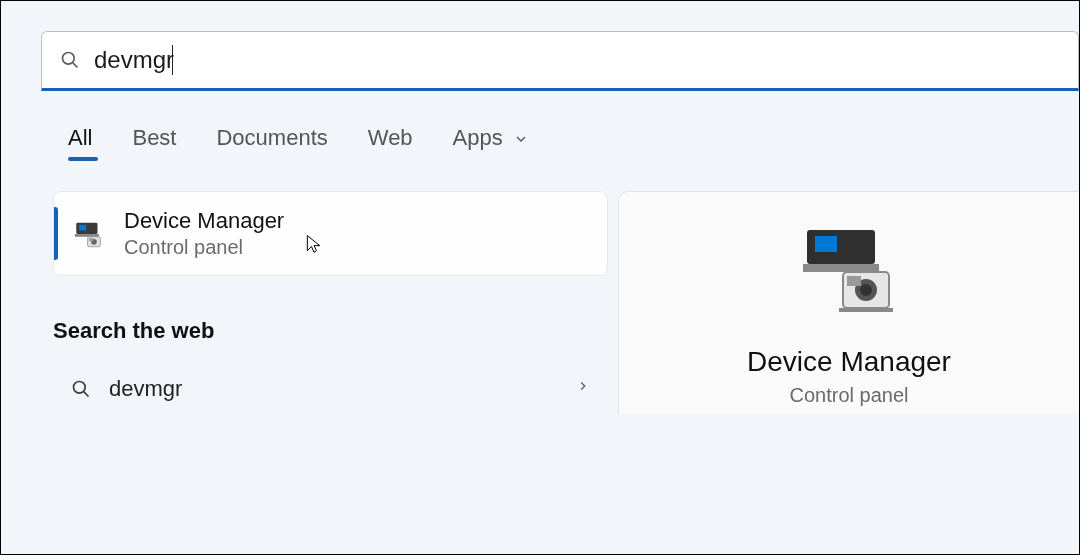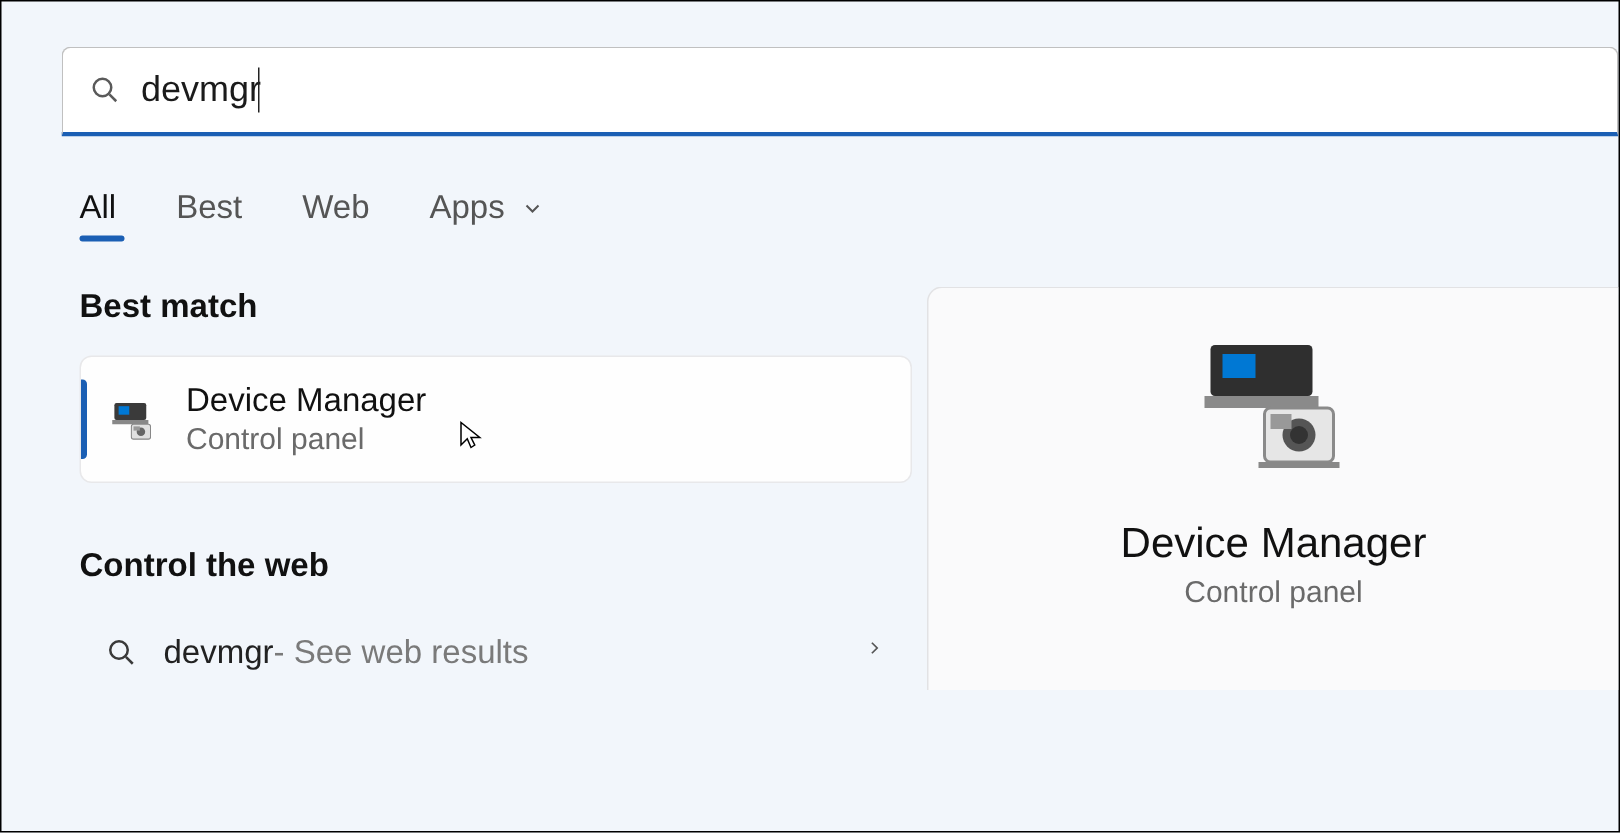--- a/index.html
+++ b/index.html
@@ -34,21 +34,21 @@
       width:1px; height:30px;
       background:#222;
       margin-left:-2px;
       vertical-align: middle;
     }
 
     
     .tabs {
       display: flex;
       gap: 40px;
-      margin: 34px 0 0 52px;
+      margin: 34px 0 0 67px;
       align-items: center;
       color: #555;
       font-size: 22px;
     }
     .tab { position: relative; cursor: pointer; }
     .tab.active { color: #111; font-weight: 500; }
     .tab.active::after {
       content: "";
       position: absolute;
       left: 0; right: 60%;
@@ -145,34 +145,34 @@
         <line x1="21" y1="21" x2="15.5" y2="15.5"></line>
     </svg>
   </span>
   <span style="font-size:24px;">devmgr</span>
     <span class="caret"></span>
 </div>
 
 <div class="tabs">
   <div class="tab active">All</div>
   <div class="tab">Best</div>
+  <div class="tab">Documents</div>
   <div class="tab">Web</div>
   <div class="tab">
     <span>Apps</span>
     <span class="chevron-down">
       <svg viewBox="0 0 24 24" fill="none" stroke="#555" stroke-width="2">
           <polyline points="6 9 12 15 18 9"></polyline>
         </svg>
     </span>
   </div>
 </div>
 
 <div class="content">
   <div class="left">
-    <div class="section-header">Best match</div>
 
     <div class="result-card">
       <div class="result-icon">
         <svg viewBox="0 0 48 48" width="34" height="34">
           <rect x="6" y="8" width="30" height="16" rx="2" fill="#3a3a3a"></rect>
           <rect x="10" y="11" width="10" height="8" fill="#0078d4"></rect>
           <rect x="4" y="24" width="34" height="4" fill="#888"></rect>
           <rect x="22" y="28" width="18" height="14" rx="2" fill="#e0e0e0" stroke="#888"></rect>
           <circle cx="31" cy="35" r="4" fill="#666"></circle>
           <rect x="24" y="30" width="6" height="4" fill="#999"></rect>
@@ -181,30 +181,29 @@
       <div>
         <div class="result-title">Device Manager</div>
         <div class="result-sub">Control panel</div>
       </div>
       <svg class="cursor" viewBox="0 0 24 24">
         <path d="M4 2 L4 20 L9 15 L12 22 L15 20 L12 14 L19 14 Z" fill="#fff" stroke="#000" stroke-width="1.2"></path>
       </svg>
     </div>
 
     <div class="web-section">
-      <div class="section-header">Control the web</div>
+      <div class="section-header">Search the web</div>
       <div class="web-row">
         <span class="search-icon">
           <svg viewBox="0 0 24 24" width="22" height="22" fill="none" stroke="#3a3a3a" stroke-width="2">
             <circle cx="10" cy="10" r="7"></circle>
               <line x1="21" y1="21" x2="15.5" y2="15.5"></line>
           </svg>
         </span>
         <span>devmgr</span>
-        <span class="web-sub"> - See web results</span>
         <span class="chevron-right">
           <svg viewBox="0 0 24 24" fill="none" stroke="#555" stroke-width="2">
               <polyline points="9 6 15 12 9 18"></polyline>
             </svg>
         </span>
       </div>
     </div>
   </div>
 
   <div class="right">

